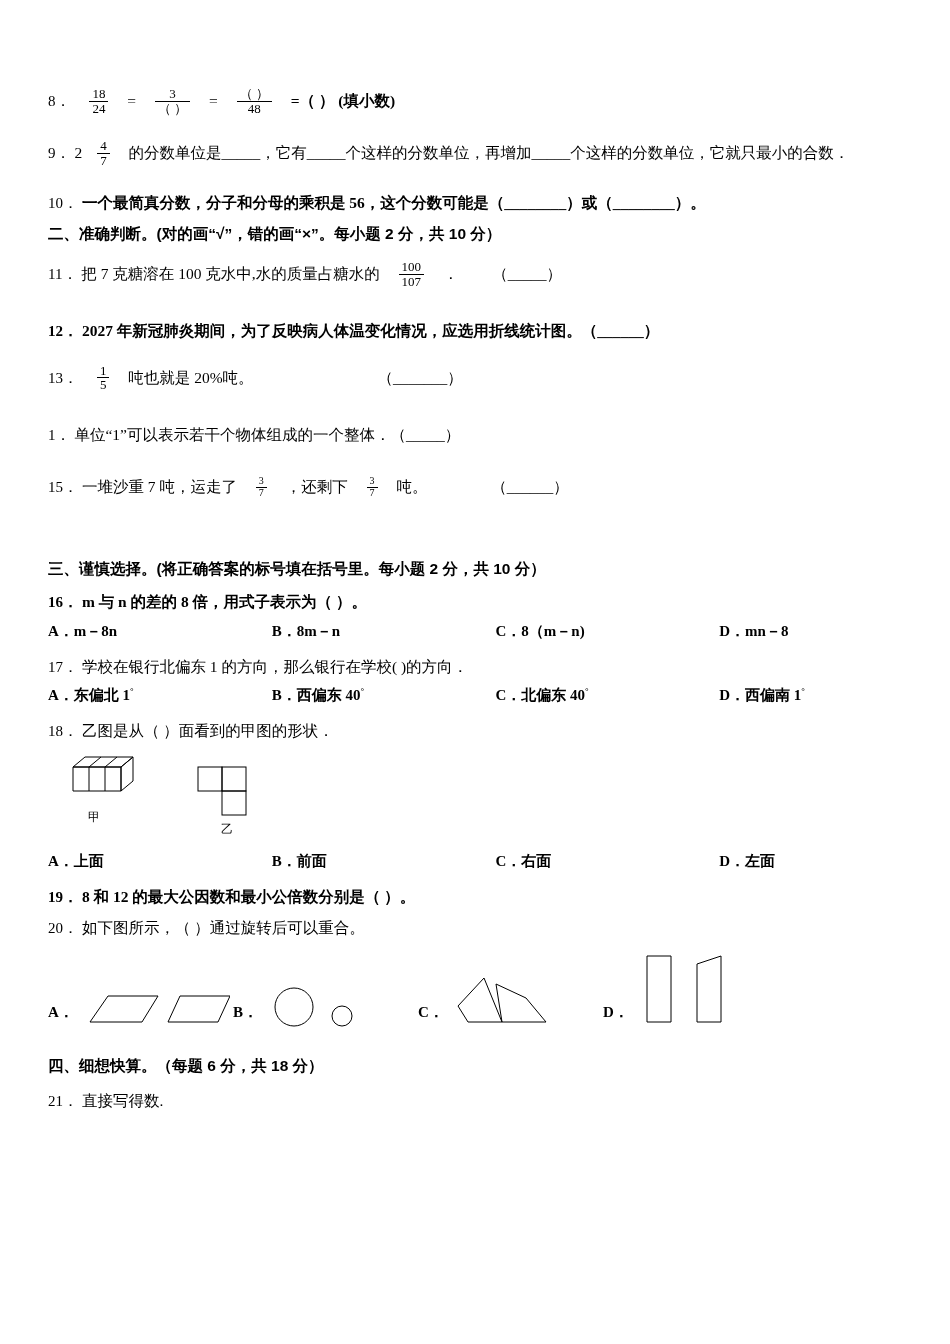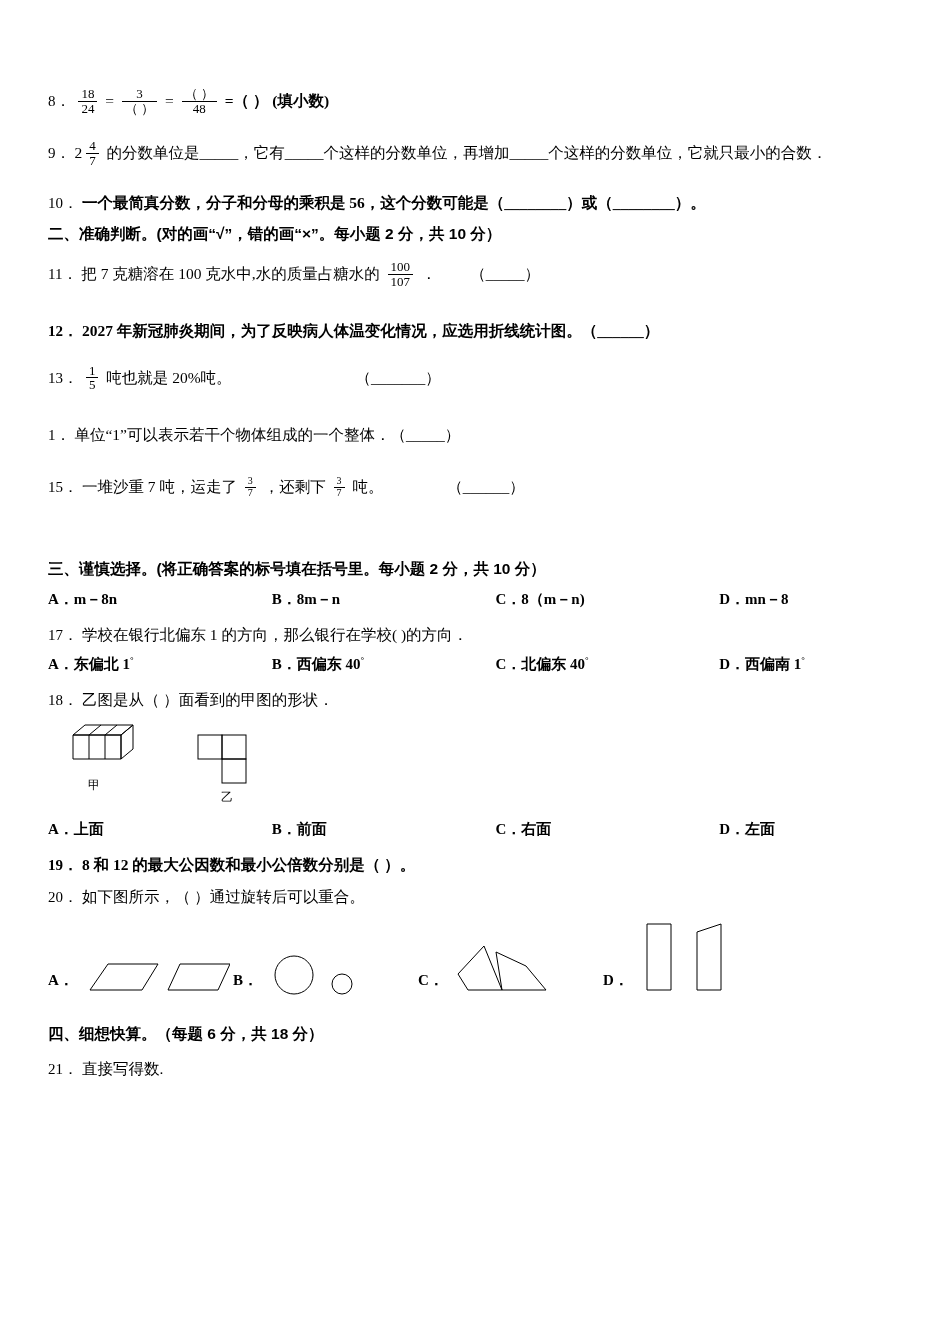--- a/index.html
+++ b/index.html
@@ -40,21 +40,21 @@
   .bold {
     font-weight: bold;
   }
   
   .frac {
     display: inline-block;
     vertical-align: middle;
     text-align: center;
     font-size: 13px;
     line-height: 1.05;
-    margin: 0 4px;
+    margin: 0 15px;
     position: relative;
     top: -1px;
   }
   .frac .num {
     display: block;
     padding: 0 3px;
     border-bottom: 1px solid #000;
   }
   .frac .den {
     display: block;
@@ -226,20 +226,24 @@
       <span class="frac small">
         <span class="num">3</span>
         <span class="den">7</span>
       </span>
       <span>吨。</span>
       <span style="margin-left:60px">（______）</span>
     </div>
 
     <div class="section-head sect3">三、谨慎选择。(将正确答案的标号填在括号里。每小题 2 分，共 10 分）</div>
 
+    <div class="q q16">
+      <span class="qnum">16．</span>
+      <span>m 与 n 的差的 8 倍，用式子表示为（  ）。</span>
+    </div>
     <div class="choices">
       <div>A．m－8n</div>
       <div>B．8m－n</div>
       <div>C．8（m－n)</div>
       <div>D．mn－8</div>
     </div>
 
     <div class="q q17">
       <span class="qnum">17．</span>
       <span>学校在银行北偏东 1 的方向，那么银行在学校(   )的方向．</span>

